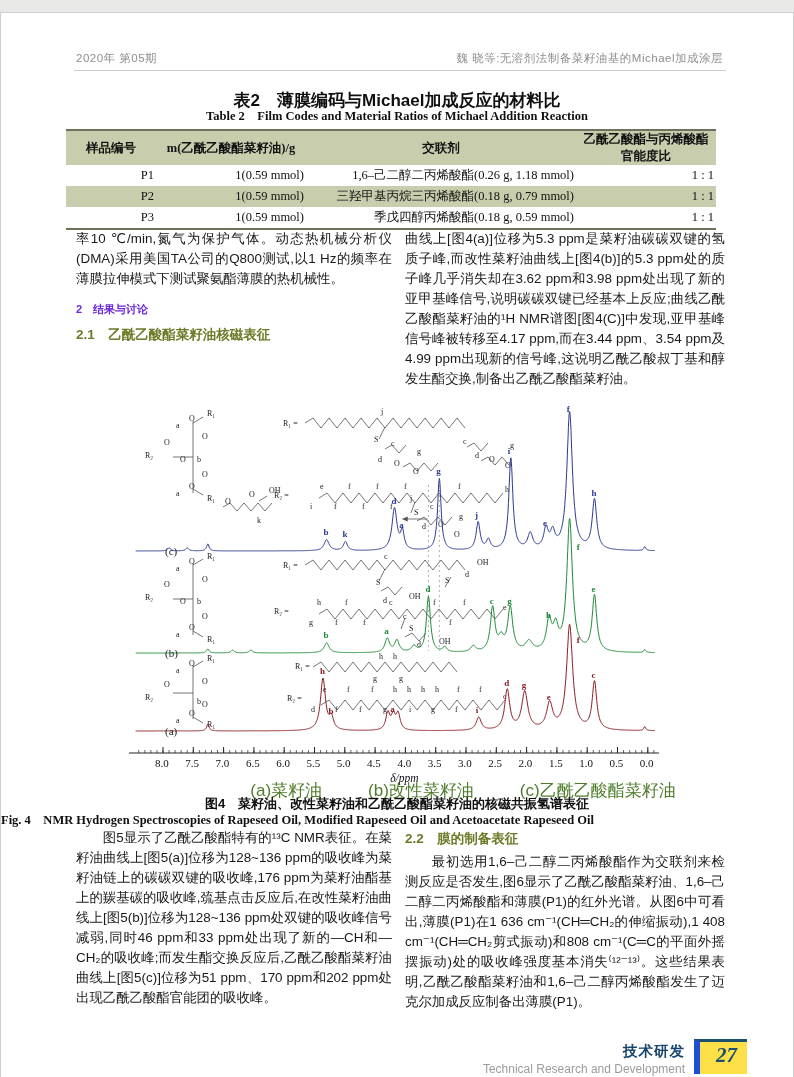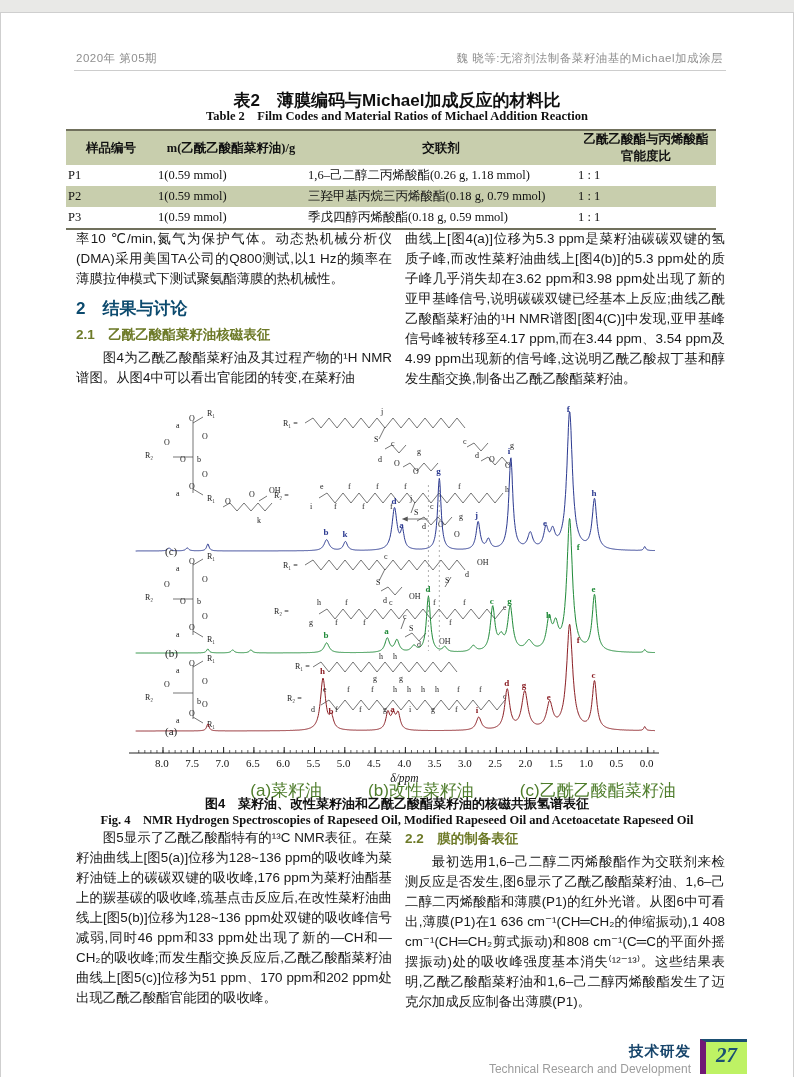--- a/index.html
+++ b/index.html
@@ -11,48 +11,48 @@
   .hdr-rule{position:absolute;top:57px;left:73px;width:652px;border-top:1px solid #cdcdcd;}
 
   .t-zh{position:absolute;top:76px;left:0;width:100%;text-align:center;font-weight:bold;font-size:17px;color:#101010;}
   .t-en{position:absolute;top:95px;left:0;width:100%;text-align:center;font-weight:bold;font-size:12.5px;
         font-family:"Liberation Serif","DejaVu Serif",serif;color:#101010;}
 
   table.mat{position:absolute;top:116px;left:65px;width:650px;border-collapse:collapse;
         font-family:"Liberation Serif","DejaVu Serif",serif;font-size:12.5px;color:#111;
         border-top:2px solid #70705c;border-bottom:2px solid #70705c;}
   table.mat th{font-weight:bold;background:#c8cead;height:25px;font-size:12.5px;padding:0 2px;}
-  table.mat td{height:21px;text-align:left;padding:0 2px;}
+  table.mat td{height:21px;text-align:right;padding:0 2px;}
   tr.shade{background:#c8cead;border-radius:9px;}
 
   .col{position:absolute;font-size:13.4px;line-height:20px;text-align:justify;}
   .col p{margin:0;}
   .ind{text-indent:2em;}
-  .h-major{color:#0c4a6e;font-weight:bold;font-size:17px;line-height:24px;margin:8px 0 4px 0;}
+  .h-major{color:#6d28d9;font-weight:bold;font-size:11px;line-height:24px;margin:8px 0 4px 0;}
   .h-minor{color:#6d7a28;font-weight:bold;font-size:13.5px;line-height:20px;margin:1px 0 3px 0;}
 
   #colTL{top:216px;left:75px;width:316px;}
   #colTR{top:216px;left:404px;width:320px;}
   #colBL{top:815px;left:75px;width:316px;}
   #colBR{top:815px;left:404px;width:320px;}
 
   #fig4{position:absolute;top:388px;left:72px;}
   .series-cap{position:absolute;top:766px;left:75px;width:650px;display:flex;justify-content:center;
         gap:46px;color:#4f7d2c;font-size:17px;transform:translateX(62px);}
   .cap-zh{position:absolute;top:782px;left:0;width:100%;text-align:center;font-weight:bold;font-size:13px;color:#101010;}
-  .cap-en{position:absolute;top:799px;left:0;width:100%;text-align:center;font-weight:bold;font-size:12.5px;
+  .cap-en{position:absolute;top:799px;left:0;width:100%;font-weight:bold;font-size:12.5px;
         font-family:"Liberation Serif","DejaVu Serif",serif;color:#101010;}
 
   .f-wrap{position:absolute;top:1026px;right:46px;display:flex;align-items:flex-start;gap:9px;}
   .f-text{text-align:right;padding-top:3px;}
   .f-zh{color:#17456b;font-weight:bold;font-size:14.5px;letter-spacing:1px;}
   .f-en{color:#9c9c9c;font-size:12px;margin-top:1px;}
-  .f-badge{border-left:6px solid #701a75;border-top:3px solid #1b4f72;color:#1b4f72;
+  .f-badge{border-left:6px solid #1d4ed8;border-top:3px solid #1b4f72;color:#1b4f72;
         font-family:"Liberation Serif","DejaVu Serif",serif;font-style:italic;font-weight:bold;
-        font-size:21px;line-height:24px;padding:1px 10px 7px 10px;background:#bef264;}
+        font-size:21px;line-height:24px;padding:1px 10px 7px 16px;background:#fde047;}
 </style>
 </head>
 <body>
 
 <div class="page">
 
   <div class="hdr" id="hdrL">2020年 第05期</div>
   <div class="hdr" id="hdrR">魏  晓等:无溶剂法制备菜籽油基的Michael加成涂层</div>
   <div class="hdr-rule"></div>
 
@@ -93,21 +93,20 @@
           <td>季戊四醇丙烯酸酯(0.18 g, 0.59 mmol)</td>
           <td>1 : 1</td>
         </tr>
       </tbody>
   </table>
 
   <div class="col" id="colTL">
     <p>率10 ℃/min,氮气为保护气体。动态热机械分析仪(DMA)采用美国TA公司的Q800测试,以1 Hz的频率在薄膜拉伸模式下测试聚氨酯薄膜的热机械性。</p>
     <div class="h-major">2　结果与讨论</div>
     <div class="h-minor">2.1　乙酰乙酸酯菜籽油核磁表征</div>
-    <p class="ind">图4为乙酰乙酸酯菜籽油及其过程产物的¹H NMR谱图。从图4中可以看出官能团的转变,在菜籽油</p>
   </div>
 
   <div class="col" id="colTR">
     <p>曲线上[图4(a)]位移为5.3 ppm是菜籽油碳碳双键的氢质子峰,而改性菜籽油曲线上[图4(b)]的5.3 ppm处的质子峰几乎消失却在3.62 ppm和3.98 ppm处出现了新的亚甲基峰信号,说明碳碳双键已经基本上反应;曲线乙酰乙酸酯菜籽油的¹H NMR谱图[图4(C)]中发现,亚甲基峰信号峰被转移至4.17 ppm,而在3.44 ppm、3.54 ppm及4.99 ppm出现新的信号峰,这说明乙酰乙酸叔丁基和醇发生酯交换,制备出乙酰乙酸酯菜籽油。</p>
   </div>
 
   <svg id="fig4" width="655" height="385" viewBox="0 0 655 385">
       <polyline points="232,22 240,17 248,27 256,17 264,27 272,17 280,27 288,17 296,27 304,17 312,27 320,17 328,27 336,17 344,27 352,17 360,27 368,17 376,27 384,17 392,27" fill="none" stroke="#3a3a3a" stroke-width="0.7"></polyline>
       <polyline points="312,48 319,44 326,52 333,44" fill="none" stroke="#3a3a3a" stroke-width="0.7"></polyline>
       <polyline points="330,66 337,62 344,70 351,62 358,70 365,62" fill="none" stroke="#3a3a3a" stroke-width="0.7"></polyline>

